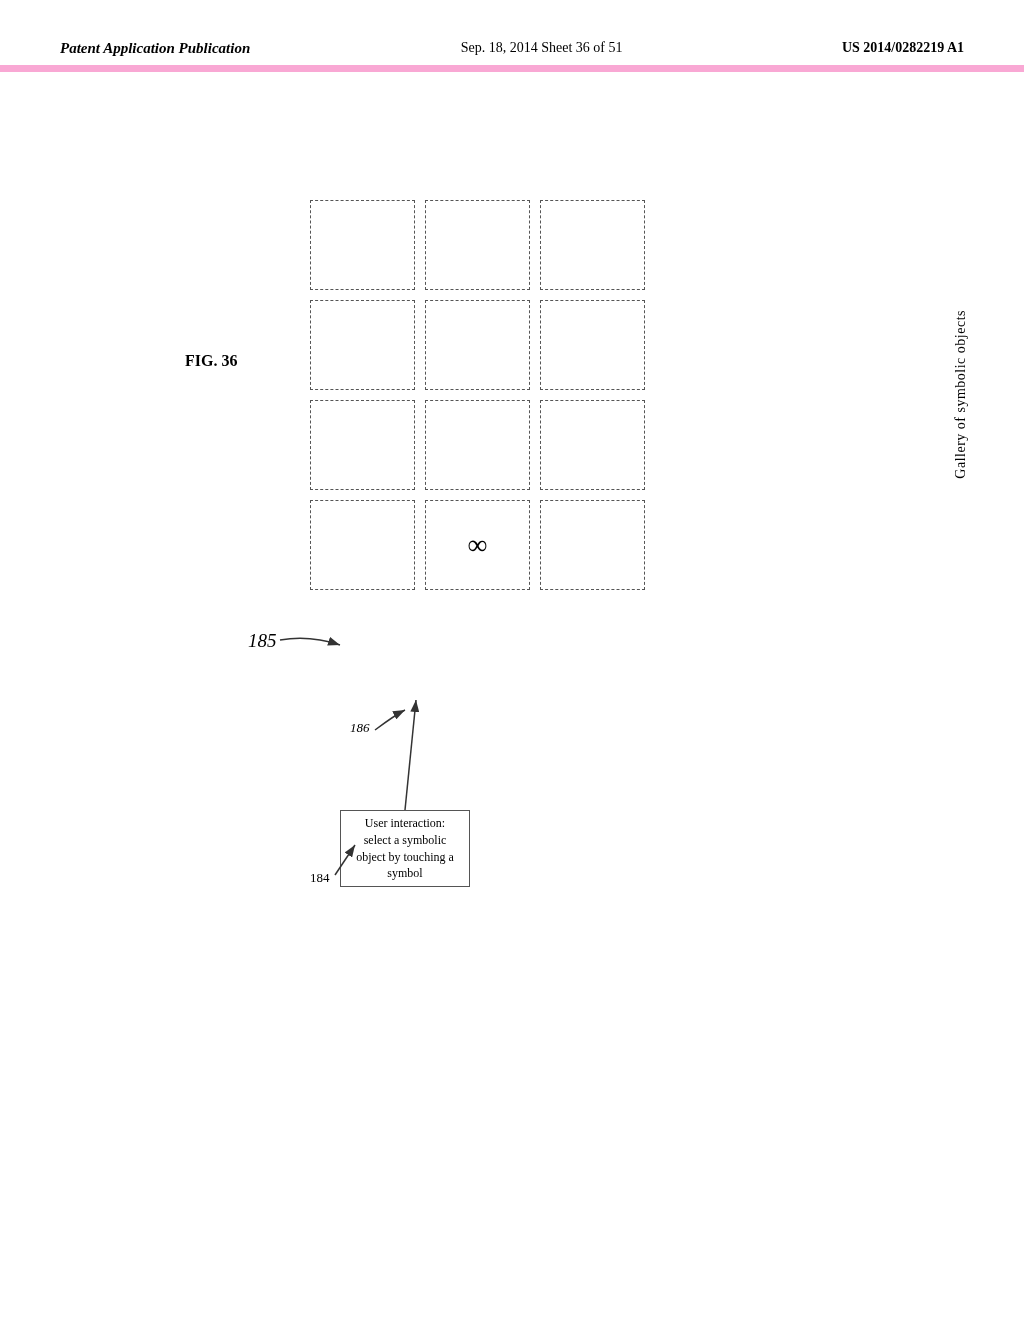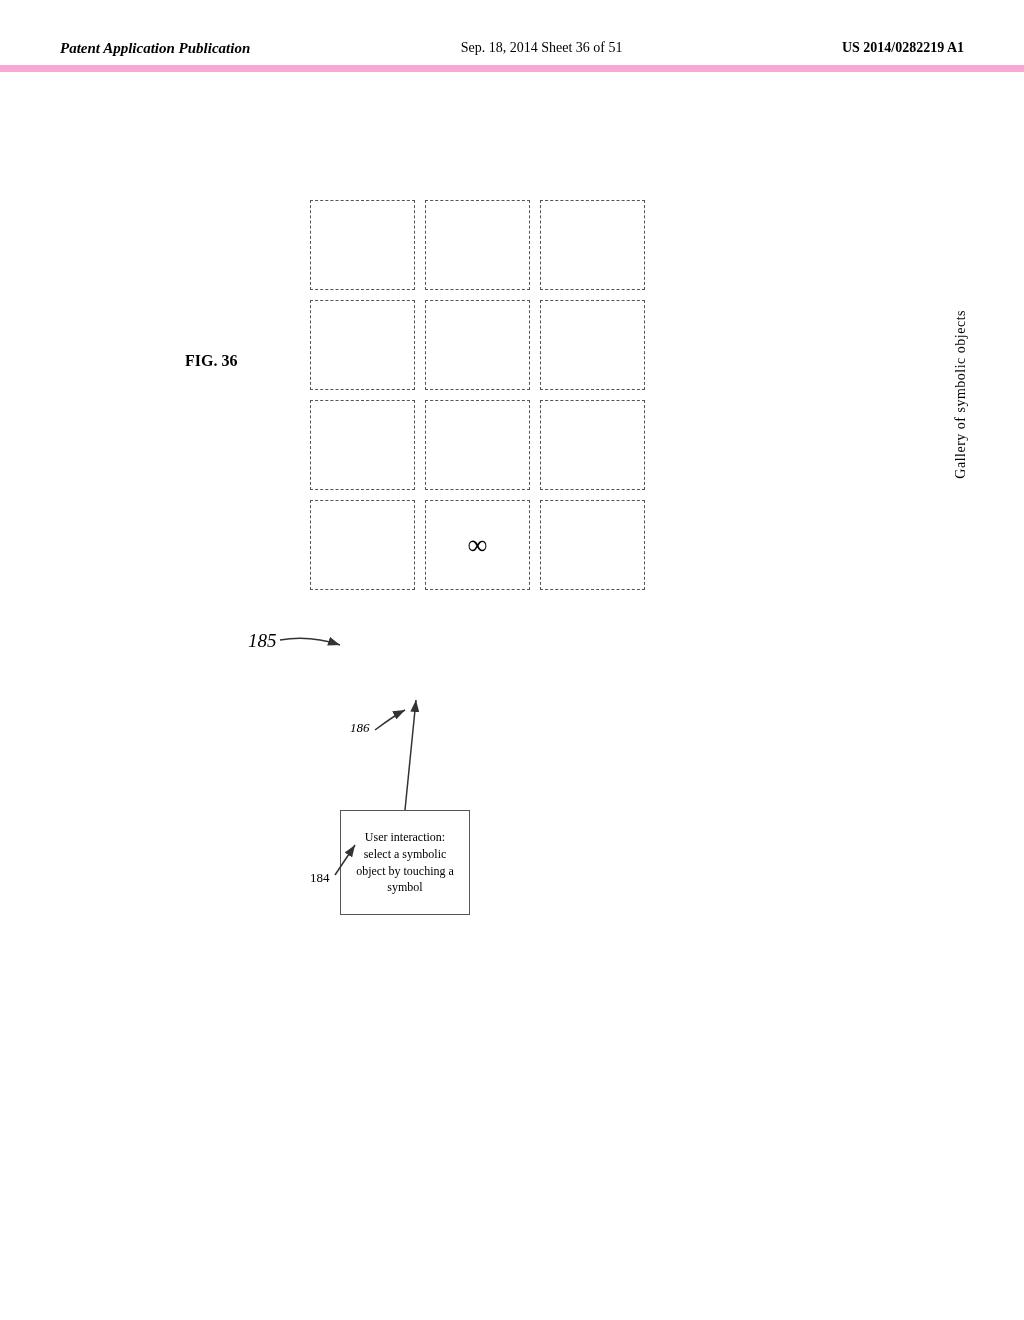--- a/index.html
+++ b/index.html
@@ -118,21 +118,21 @@
       font-size: 13px;
     }
 
     
     .interaction-box {
       position: absolute;
       top: 810px;
       left: 340px;
       width: 130px;
       border: 1.5px solid #555;
-      padding: 18px 10px;
+      padding: 4px 10px;
       font-size: 12px;
       line-height: 1.4;
       text-align: center;
     }
 
     
     .svg-overlay {
       position: absolute;
       top: 0;
       left: 0;

